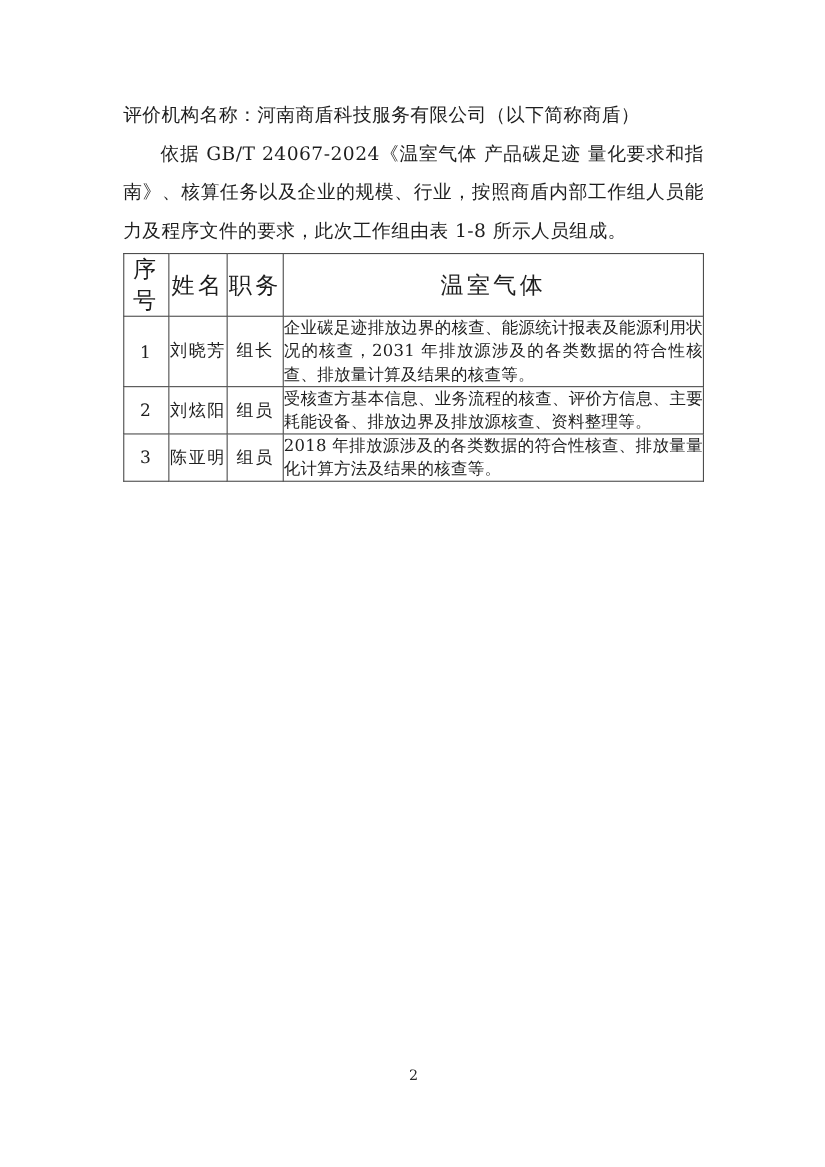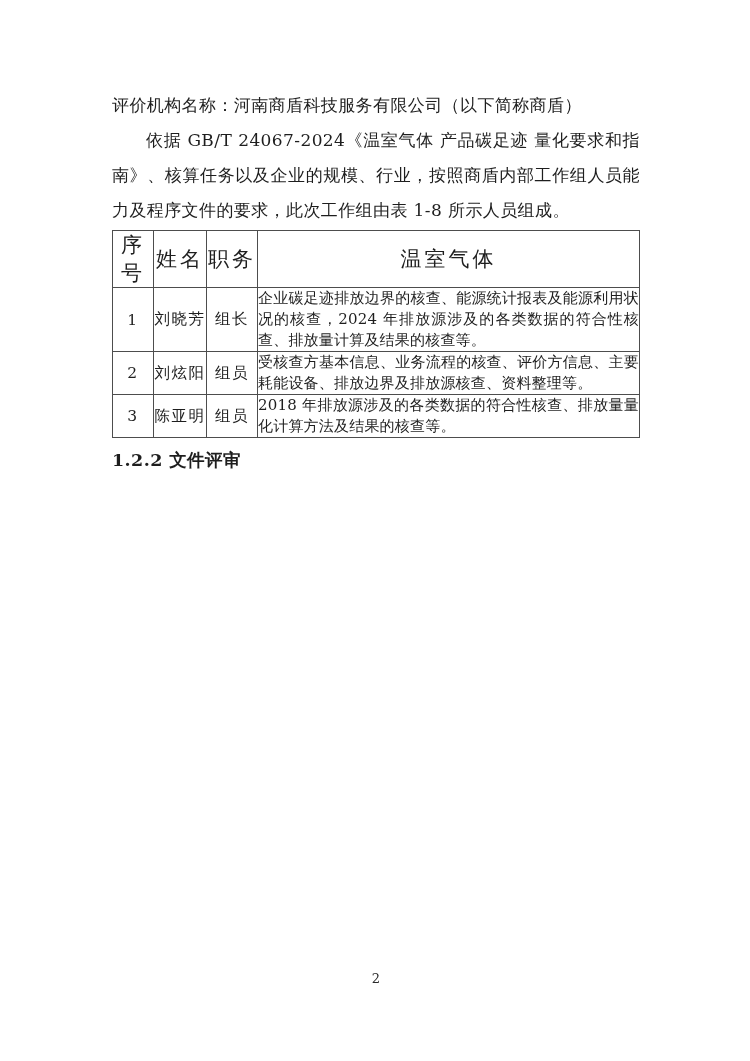--- a/index.html
+++ b/index.html
@@ -120,36 +120,35 @@
           <tr>
         <th>序号</th>
         <th>姓名</th>
         <th>职务</th>
         <th>温室气体</th>
       </tr>
       <tr>
         <td class="cell-center">1</td>
         <td class="cell-center">刘晓芳</td>
         <td class="cell-center">组长</td>
-        <td class="cell-duty">企业碳足迹排放边界的核查、能源统计报表及能源利用状况的核查，2024 年排放源涉及的各类数据的符合性核查、排放量计算及结果的核查等。</td>
+        <td class="cell-duty">企业碳足迹排放边界的核查、能源统计报表及能源利用状况的核查，2031 年排放源涉及的各类数据的符合性核查、排放量计算及结果的核查等。</td>
       </tr>
       <tr>
         <td class="cell-center">2</td>
         <td class="cell-center">刘炫阳</td>
         <td class="cell-center">组员</td>
         <td class="cell-duty">受核查方基本信息、业务流程的核查、评价方信息、主要耗能设备、排放边界及排放源核查、资料整理等。</td>
       </tr>
       <tr>
         <td class="cell-center">3</td>
         <td class="cell-center">陈亚明</td>
         <td class="cell-center">组员</td>
         <td class="cell-duty">2018 年排放源涉及的各类数据的符合性核查、排放量量化计算方法及结果的核查等。</td>
       </tr>
     </tbody>
       </table>
 
-    <p class="heading heading-after-table">1.2.2 文件评审</p>
 
 
   </div>
 
   <div class="page-number">2</div>
 </div>
 
 </body></html>

